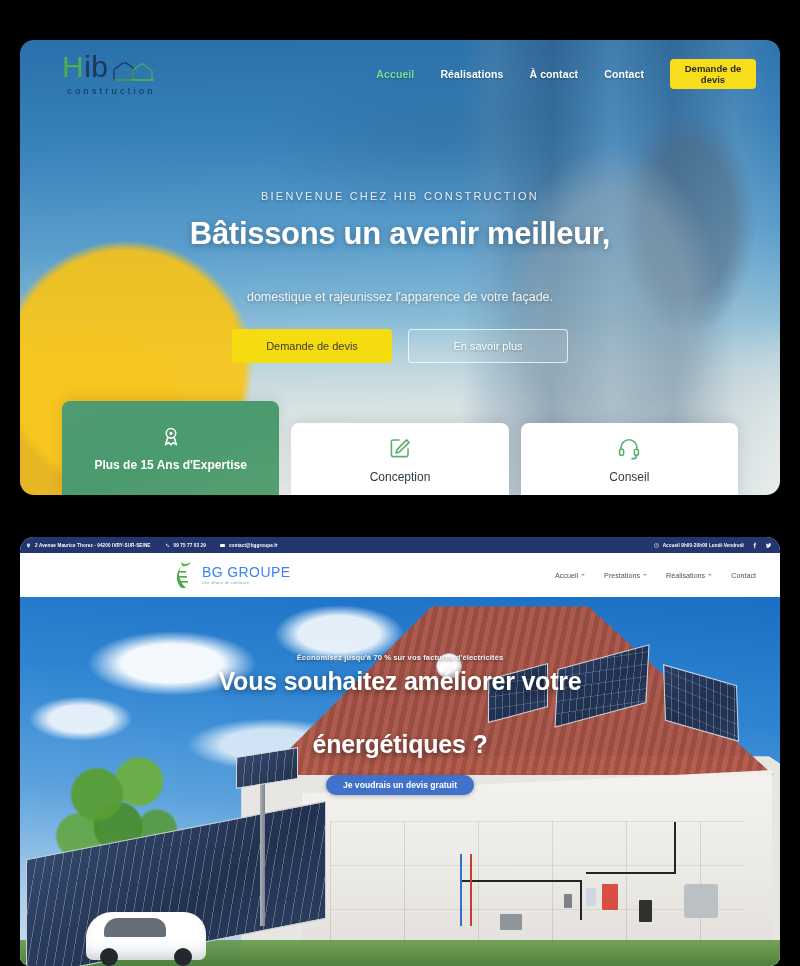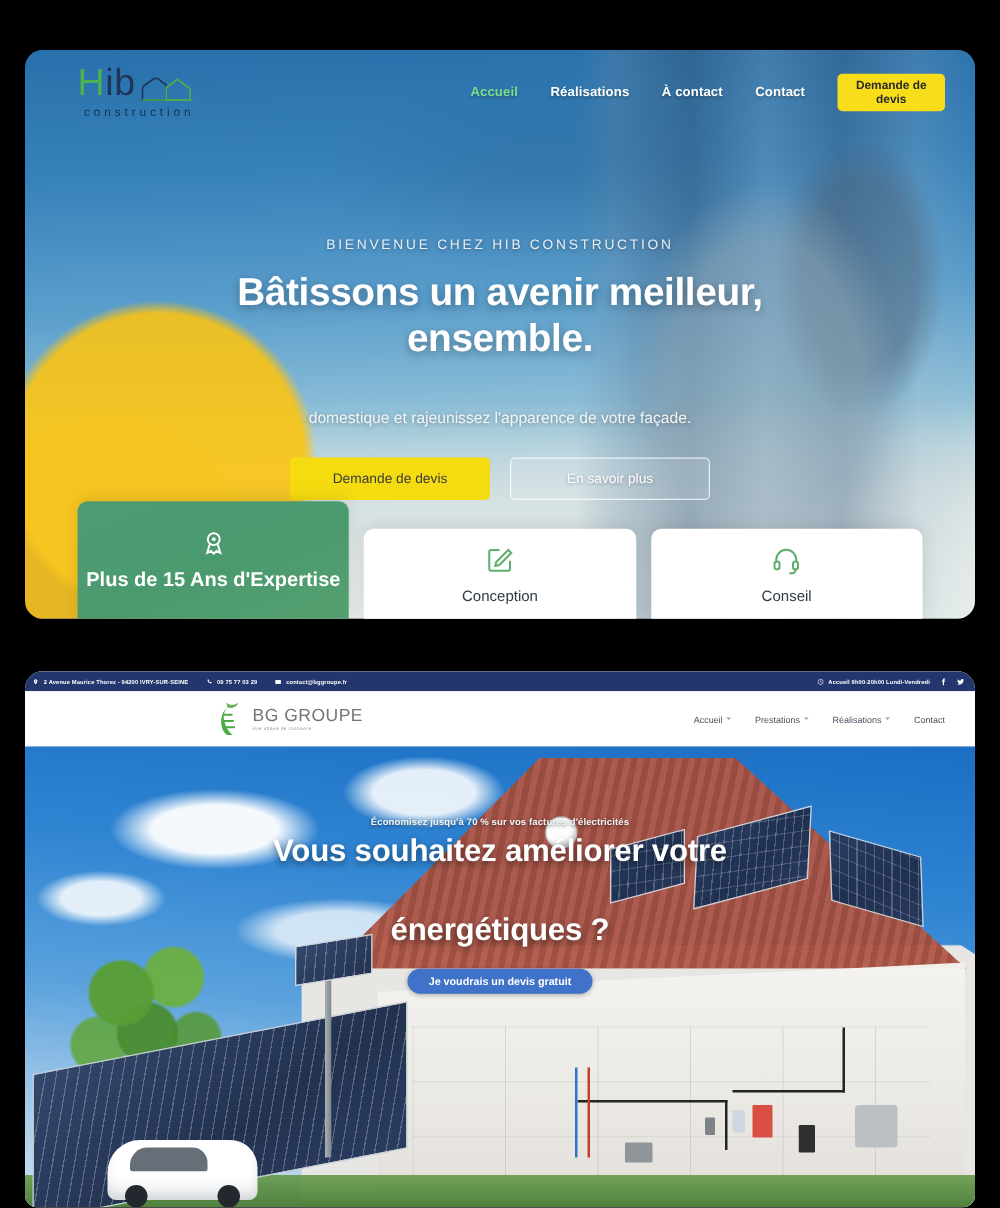--- a/index.html
+++ b/index.html
@@ -115,21 +115,21 @@
     display:flex; flex-direction:column; align-items:center; justify-content:center; gap:10px;
     box-shadow:0 -2px 14px rgba(0,0,0,.10);
   }
   .feat.primary {
     background: linear-gradient(160deg,#4f9b72 0%,#4b9a6e 55%,#55a070 100%);
     height:95px; border-radius:8px 8px 0 0; margin-bottom:0;
   }
   .feat .ico { width:24px; height:24px; color:#5fae6e; }
   .feat.primary .ico { color:#ffffff; width:22px; height:22px; }
   .feat .lbl { font-size:12px; color:#2f3b45; font-weight:500; }
-  .feat.primary .lbl { color:#ffffff; font-weight:700; font-size:16px; }
+  .feat.primary .lbl { color:#ffffff; font-weight:700; font-size:12px; }
 
   
   .card-bg {
     position: absolute; left:20px; top:537px; width:760px; height:429px;
     border-radius: 14px 14px 10px 10px; overflow:hidden;
     box-shadow: 0 6px 26px rgba(0,0,0,.55);
     background:#fff;
   }
   .bg-topbar {
     height:16px; background:#23366e; display:flex; align-items:center;
@@ -140,21 +140,21 @@
   .bg-topbar .right { margin-left:auto; display:flex; align-items:center; gap:7px; }
   .mini-ico { width:5px; height:5px; display:block; fill:#fff; }
   .soc { width:7px; height:7px; display:block; fill:#fff; }
 
   .bg-nav {
     height:44px; background:#ffffff; display:flex; align-items:center; padding:0 24px 0 155px;
   }
   .bgl { display:flex; align-items:center; gap:5px; }
   .bgl-mark { width:22px; height:30px; display:block; }
   .bgl-txt { display:flex; flex-direction:column; line-height:1; }
-  .bgl-name { font-size:14px; font-weight:400; color:#737373; letter-spacing:.4px; }
+  .bgl-name { font-size:14px; font-weight:400; color:#3b82f6; letter-spacing:.4px; }
   .bgl-tag { font-size:3.6px; color:#8b949d; letter-spacing:.35px; margin-top:3px; }
   .bg-menu { margin-left:auto; display:flex; align-items:center; gap:19px; }
   .bg-menu a {
     font-size:7.2px; color:#49535e; text-decoration:none; font-weight:500;
     display:flex; align-items:center; gap:3px;
   }
   .caret { width:0;height:0;border-left:2.4px solid transparent;border-right:2.4px solid transparent;border-top:2.6px solid #9aa3ac; display:block; }
 
   .bg-hero { position:relative; height:369px; overflow:hidden; }
   .bg-sky {
@@ -305,21 +305,20 @@
         <a href="#">À contact</a>
         <a href="#">Contact</a>
         <button class="hib-cta">Demande de devis</button>
       </nav>
     </div>
 
     <div class="hib-hero">
       <div class="hib-eyebrow">BIENVENUE CHEZ HIB CONSTRUCTION</div>
       <h1 class="hib-title">
         <span>Bâtissons un avenir meilleur,</span><br>
-        <span>ensemble.</span>
       </h1>
       <p class="hib-sub">
         <br>
         <span>domestique et rajeunissez l'apparence de votre façade.</span>
       </p>
       <div class="hib-btns">
         <button class="btn-yellow">Demande de devis</button>
         <button class="btn-ghost">En savoir plus</button>
       </div>
     </div>

